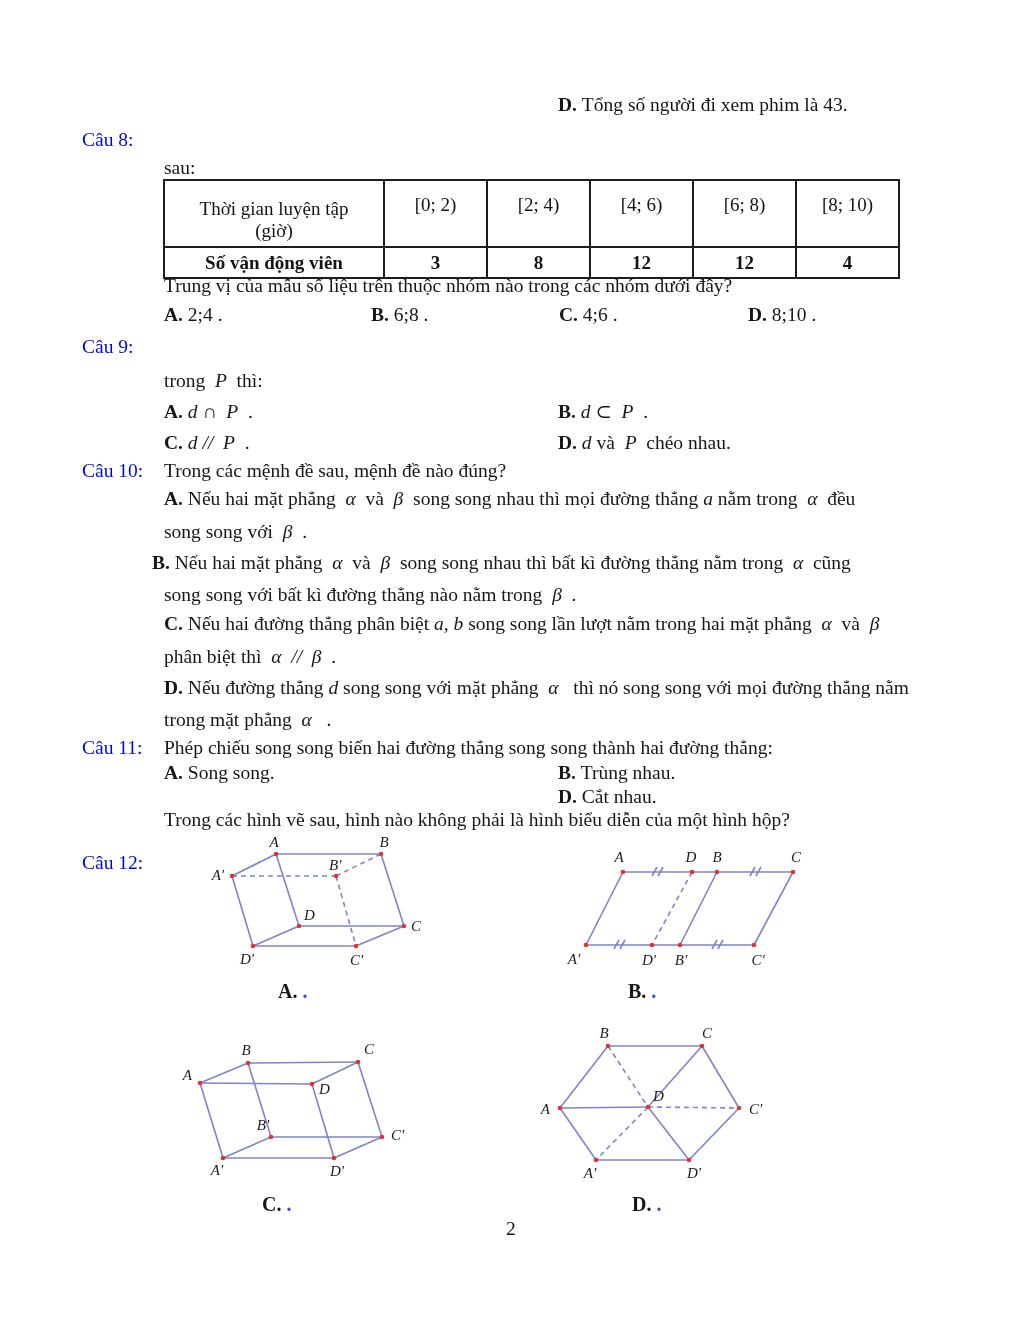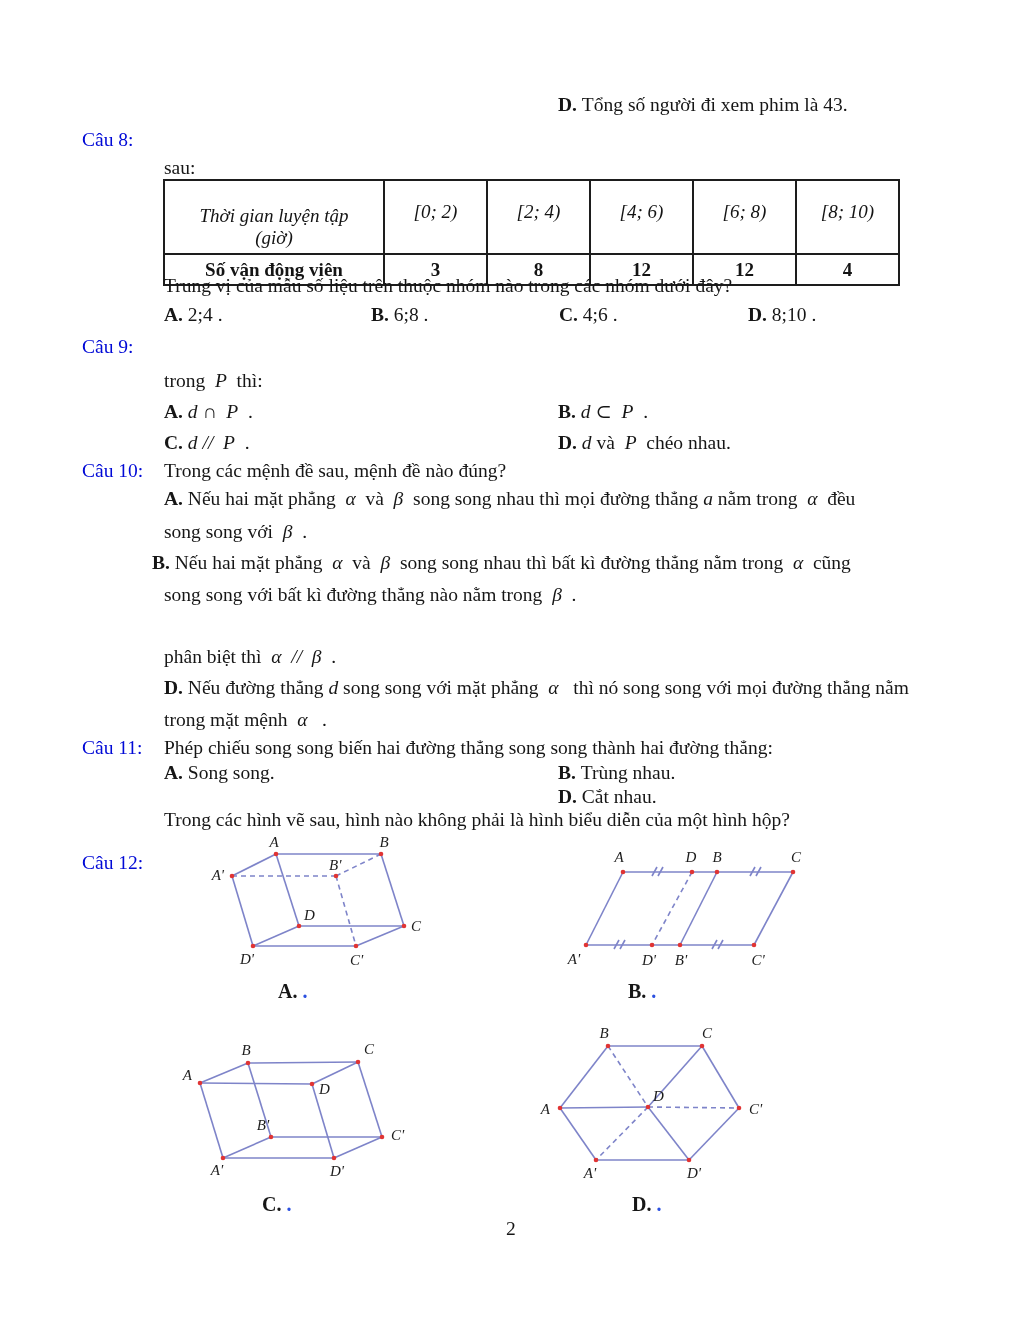--- a/index.html
+++ b/index.html
@@ -12,21 +12,21 @@
   .qlabel{font-weight:normal;color:#0009d6;}
   .b{font-weight:bold;}
   .it{font-style:italic;}
   .accent{color:#2b50e0;}
   .caption{font-weight:bold;font-size:20px;}
   table.freq{
     position:absolute;left:163px;top:179px;border-collapse:collapse;table-layout:fixed;
     font-size:19px;color:#141414;
   }
   table.freq td{border:2px solid #1d1d1d;text-align:center;padding:0;}
-  table.freq .hrow td{height:52px;vertical-align:top;padding-top:20px;font-style:italic;}
+  table.freq .hrow td{height:52px;vertical-align:top;padding-top:13px;}
   table.freq .drow td{height:29px;vertical-align:middle;font-weight:bold;}
   .fig{position:absolute;}
   .fig line{stroke:#7e84c9;stroke-width:1.6;}
   .fig .dash{stroke-dasharray:5 4;}
   .fig circle{fill:#e03434;stroke:none;}
   .fig text{font-family:"Liberation Serif","DejaVu Serif",serif;font-style:italic;font-size:15px;fill:#1c1c1c;}
 </style>
 </head>
 <body>
 
@@ -81,23 +81,24 @@
   <div class="line" style="left:558px;top:400px"><span class="b">B. </span><span class="it">d</span><span> ⊂  </span><span class="it">P</span><span>  .</span></div>
   <div class="line" style="left:164px;top:431px"><span class="b">C. </span><span class="it">d</span><span class="it"> //  </span><span class="it">P</span><span>  .</span></div>
   <div class="line" style="left:558px;top:431px"><span class="b">D. </span><span class="it">d</span><span> và  </span><span class="it">P</span><span>  chéo nhau.</span></div>
 
   <div class="line qlabel" style="left:82px;top:459px">Câu 10:</div>
   <div class="line" style="left:164px;top:459px">Trong các mệnh đề sau, mệnh đề nào đúng?</div>
   <div class="line" style="left:164px;top:487px"><span class="b">A. </span><span>Nếu hai mặt phẳng  </span><span class="it">α</span><span>  và  </span><span class="it">β</span><span>  song song nhau thì mọi đường thẳng </span><span class="it">a</span><span> nằm trong  </span><span class="it">α</span><span>  đều</span></div>
   <div class="line" style="left:164px;top:520px"><span>song song với  </span><span class="it">β</span><span>  .</span></div>
   <div class="line" style="left:152px;top:551px"><span class="b">B. </span><span>Nếu hai mặt phẳng  </span><span class="it">α</span><span>  và  </span><span class="it">β</span><span>  song song nhau thì bất kì đường thẳng nằm trong  </span><span class="it">α</span><span>  cũng</span></div>
   <div class="line" style="left:164px;top:583px"><span>song song với bất kì đường thẳng nào nằm trong  </span><span class="it">β</span><span>  .</span></div>
+  <div class="line" style="left:164px;top:612px"><span class="b">C. </span><span>Nếu hai đường thẳng phân biệt </span><span class="it">a, b</span><span> song song lần lượt nằm trong hai mặt phẳng  </span><span class="it">α</span><span>  và  </span><span class="it">β</span></div>
   <div class="line" style="left:164px;top:645px"><span>phân biệt thì  </span><span class="it">α</span><span class="it">  //  </span><span class="it">β</span><span>  .</span></div>
   <div class="line" style="left:164px;top:676px"><span class="b">D. </span><span>Nếu đường thẳng </span><span class="it">d</span><span> song song với mặt phẳng  </span><span class="it">α</span><span>   thì nó song song với mọi đường thẳng nằm</span></div>
-  <div class="line" style="left:164px;top:708px"><span>trong mặt mệnh  </span><span class="it">α</span><span>   .</span></div>
+  <div class="line" style="left:164px;top:708px"><span>trong mặt phẳng  </span><span class="it">α</span><span>   .</span></div>
 
   <div class="line qlabel" style="left:82px;top:736px">Câu 11:</div>
   <div class="line" style="left:164px;top:736px">Phép chiếu song song biến hai đường thẳng song song thành hai đường thẳng:</div>
   <div class="line" style="left:164px;top:761px"><span class="b">A. </span><span>Song song.</span></div>
   <div class="line" style="left:558px;top:761px"><span class="b">B. </span><span>Trùng nhau.</span></div>
   <div class="line" style="left:558px;top:785px"><span class="b">D. </span><span>Cắt nhau.</span></div>
 
   <div class="line qlabel" style="left:82px;top:851px">Câu 12:</div>
   <div class="line" style="left:164px;top:808px">Trong các hình vẽ sau, hình nào không phải là hình biểu diễn của một hình hộp?</div>
 

